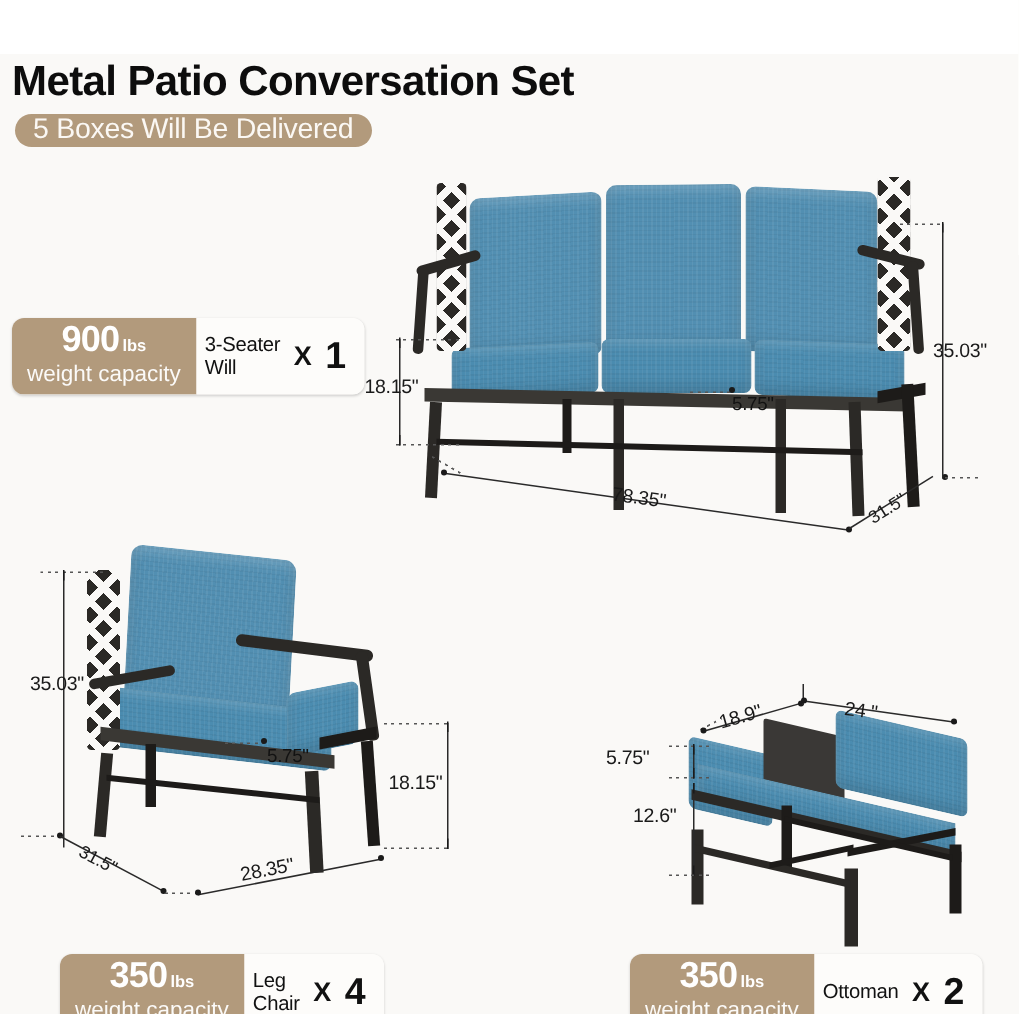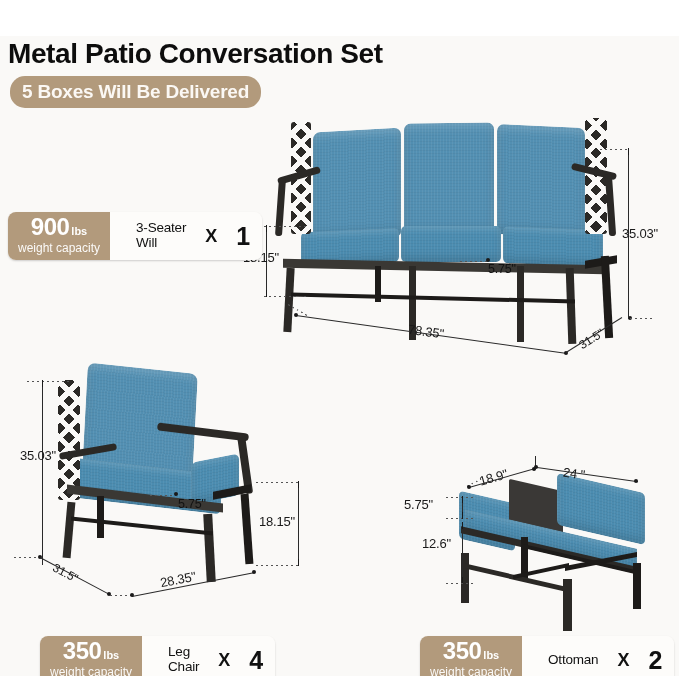--- a/index.html
+++ b/index.html
@@ -17,25 +17,25 @@
   }
 
   
   .title {
     position: absolute; left: 8px; top: 2px;
     font-size: 28px; font-weight: bold; letter-spacing: -0.4px;
     color: #0d0d0d; white-space: nowrap;
   }
   .boxes-badge {
     position: absolute; left: 10px; top: 40px;
-    height: 32px; padding: 0 12px;
+    height: 22px; padding: 0 12px;
     background: #b29a7c; color: #fbf8f4;
     border-radius: 15px;
     display: flex; align-items: center;
-    font-size: 19px; letter-spacing: -0.2px; white-space: nowrap; font-weight: bold;
+    font-size: 19px; letter-spacing: -0.2px; white-space: nowrap;
   }
   .pieces-text {
     position: absolute; left: 293px; top: 44px;
     font-size: 20px; color: #1a1a1a; letter-spacing: -0.3px; white-space: nowrap;
   }
 
   
   .cap {
     position: absolute; display: flex;
     border-radius: 8px; overflow: hidden;
@@ -45,25 +45,25 @@
   .cap-left {
     background: #b29a7c; color: #fff;
     padding: 3px 10px 5px 10px;
     display: flex; flex-direction: column;
     align-items: center; justify-content: center;
     min-width: 84px;
   }
   .cap-num-row { display: flex; align-items: baseline; }
   .cap-num { font-size: 24px; font-weight: bold; line-height: 1; letter-spacing: -0.5px; }
   .cap-lbs { font-size: 11px; font-weight: bold; margin-left: 2px; }
-  .cap-sub { font-size: 12px; margin-top: 2px; opacity: .95; }
+  .cap-sub { font-size: 15px; margin-top: 2px; opacity: .95; }
   .cap-right {
     background: #fdfcfa; color: #111;
-    display: flex; align-items: center; gap: 19px;
-    padding: 4px 12px 4px 26px;
+    display: flex; align-items: center; gap: 9px;
+    padding: 4px 12px 4px 6px;
   }
   .cap-name { font-size: 13.5px; line-height: 1.08; letter-spacing: -0.2px; }
   .cap-x { font-size: 18px; font-weight: bold; }
   .cap-qty { font-size: 25px; font-weight: bold; line-height: 1; }
 
   
   .scene { position: absolute; }
   .metal { background: #2b2926; }
   .metal-l { background: #3a3834; }
   .metal-d { background: #1d1b19; }

